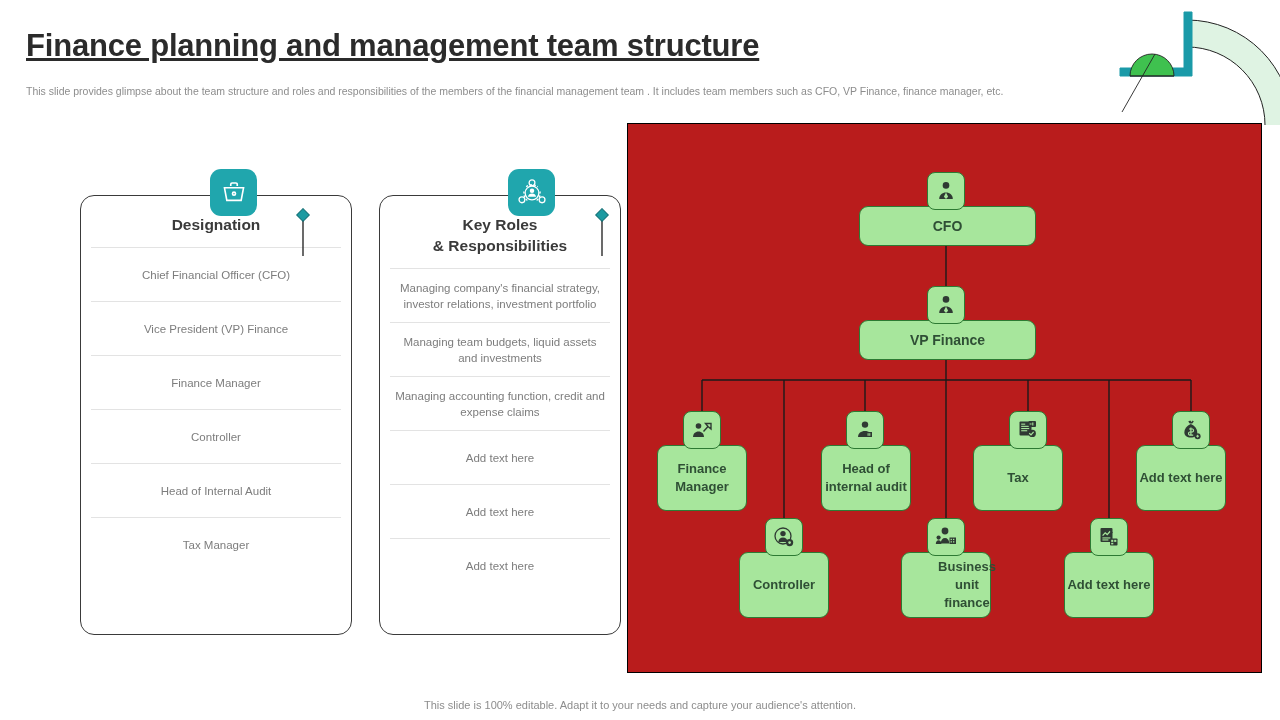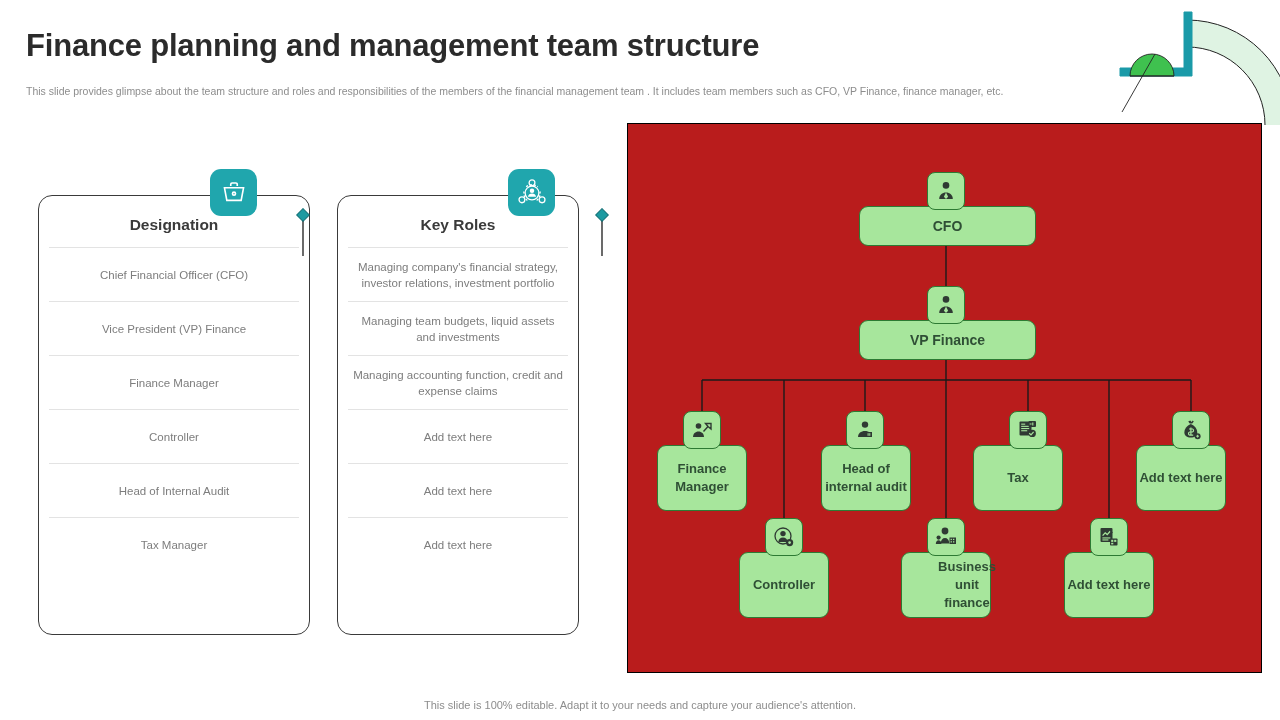--- a/index.html
+++ b/index.html
@@ -13,20 +13,21 @@
 
   
   #slide-title {
     position: absolute;
     left: 26px; top: 28px;
     font-size: 31px;
     font-weight: bold;
     color: #2b2b2b;
     letter-spacing: -0.2px;
     white-space: nowrap;
+    text-decoration: underline;
   }
   #slide-subtitle {
     position: absolute;
     left: 26px; top: 84px;
     width: 1045px;
     font-size: 10.5px;
     line-height: 14px;
     color: #8d8d8d;
   }
 
@@ -37,20 +38,21 @@
     width: 200px; height: 125px;
     pointer-events: none;
   }
 
   
   .info-card {
     position: absolute;
     background: #ffffff;
     border: 1.3px solid #3a3a3a;
     border-radius: 14px;
+    margin-left: 42px;
   }
   #card-designation { left: 38px; top: 195px; width: 272px; height: 440px; }
   #card-roles       { left: 337px; top: 195px; width: 242px; height: 440px; }
 
   .card-icon-badge {
     position: absolute;
     width: 47px; height: 47px;
     border-radius: 11px;
     background: #20a6ad;
     display: flex;
@@ -189,20 +191,21 @@
     <circle cx="23.4" cy="20.4" r="2.7"></circle>
   </svg>
 </div>
 <svg class="card-marker" id="marker-roles" width="14" height="48" viewBox="0 0 14 48">
   <line x1="7" y1="7" x2="7" y2="48" stroke="#2b2b2b" stroke-width="1.4"></line>
   <rect x="2.5" y="2.5" width="9" height="9" fill="#1c9aa1" stroke="#0f6d73" stroke-width="1" transform="rotate(45 7 7)"></rect>
 </svg>
 <div class="info-card" id="card-roles">
   <div class="card-head">
     <div>Key Roles</div>
+    <div>&amp; Responsibilities</div>
   </div>
   <div class="card-rows">
     <div class="card-row">Managing company's financial strategy, investor relations, investment portfolio</div>
     <div class="card-row">Managing team budgets, liquid assets and investments</div>
     <div class="card-row">Managing accounting function, credit and expense claims</div>
     <div class="card-row">Add text here</div>
     <div class="card-row">Add text here</div>
     <div class="card-row">Add text here</div>
   </div>
 </div>

